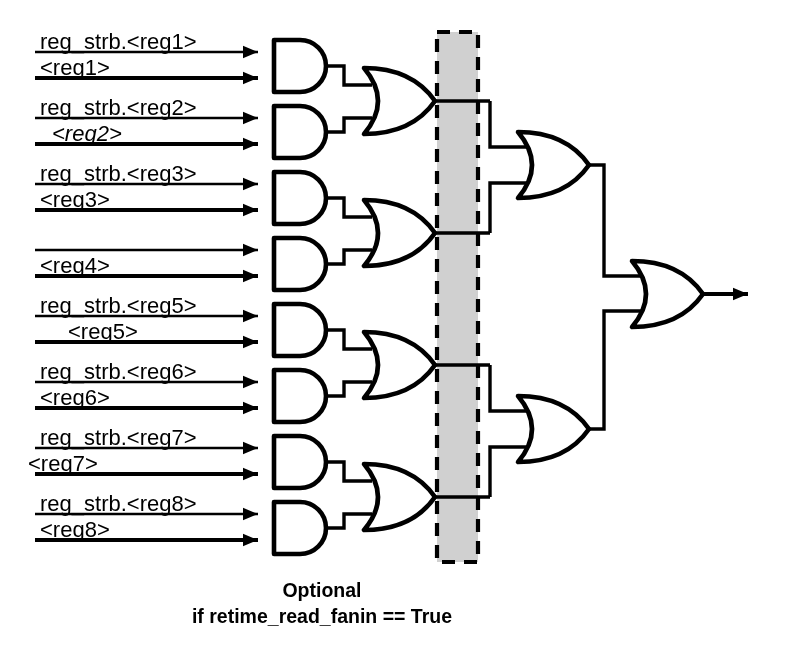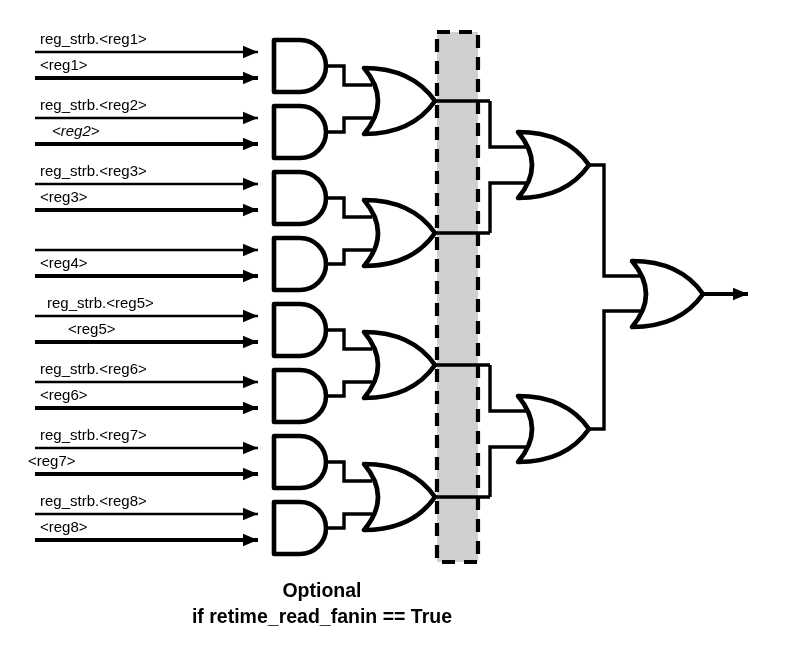--- a/index.html
+++ b/index.html
@@ -51,21 +51,21 @@
   }
   .opt-box {
     fill: #d0d0d0;
     stroke: #000000;
     stroke-width: 4.2;
     stroke-dasharray: 13 9;
   }
   .sig-label {
     position: absolute;
     font-family: "Liberation Sans", sans-serif;
-    font-size: 15px;
+    font-size: 22px;
     color: #000000;
     white-space: nowrap;
     line-height: 1;
   }
   .caption {
     position: absolute;
     left: 0;
     width: 644px;
     text-align: center;
     font-family: "Liberation Sans", sans-serif;
@@ -244,21 +244,21 @@
   <div class="sig-label" style="left:40px; top:57px;">&lt;reg1&gt;</div>
 
   <div class="sig-label" style="left:40px; top:97px;text-align:right;">reg_strb.&lt;reg2&gt;</div>
   <div class="sig-label" style="left:52px; top:123px;font-style:italic;">&lt;reg2&gt;</div>
 
   <div class="sig-label" style="left:40px; top:163px;">reg_strb.&lt;reg3&gt;</div>
   <div class="sig-label" style="left:40px; top:189px;">&lt;reg3&gt;</div>
 
   <div class="sig-label" style="left:40px; top:255px;">&lt;reg4&gt;</div>
 
-  <div class="sig-label" style="left:47px; top:295px;">reg_strb.&lt;reg5&gt;</div>
+  <div class="sig-label" style="left:40px; top:295px;">reg_strb.&lt;reg5&gt;</div>
   <div class="sig-label" style="left:40px; top:321px;margin-left:28px;">&lt;reg5&gt;</div>
 
   <div class="sig-label" style="left:40px; top:361px;">reg_strb.&lt;reg6&gt;</div>
   <div class="sig-label" style="left:40px; top:387px;">&lt;reg6&gt;</div>
 
   <div class="sig-label" style="left:40px; top:427px;">reg_strb.&lt;reg7&gt;</div>
   <div class="sig-label" style="left:28px; top:453px;">&lt;reg7&gt;</div>
 
   <div class="sig-label" style="left:40px; top:493px;">reg_strb.&lt;reg8&gt;</div>
   <div class="sig-label" style="left:40px; top:519px;text-align:right;">&lt;reg8&gt;</div>

